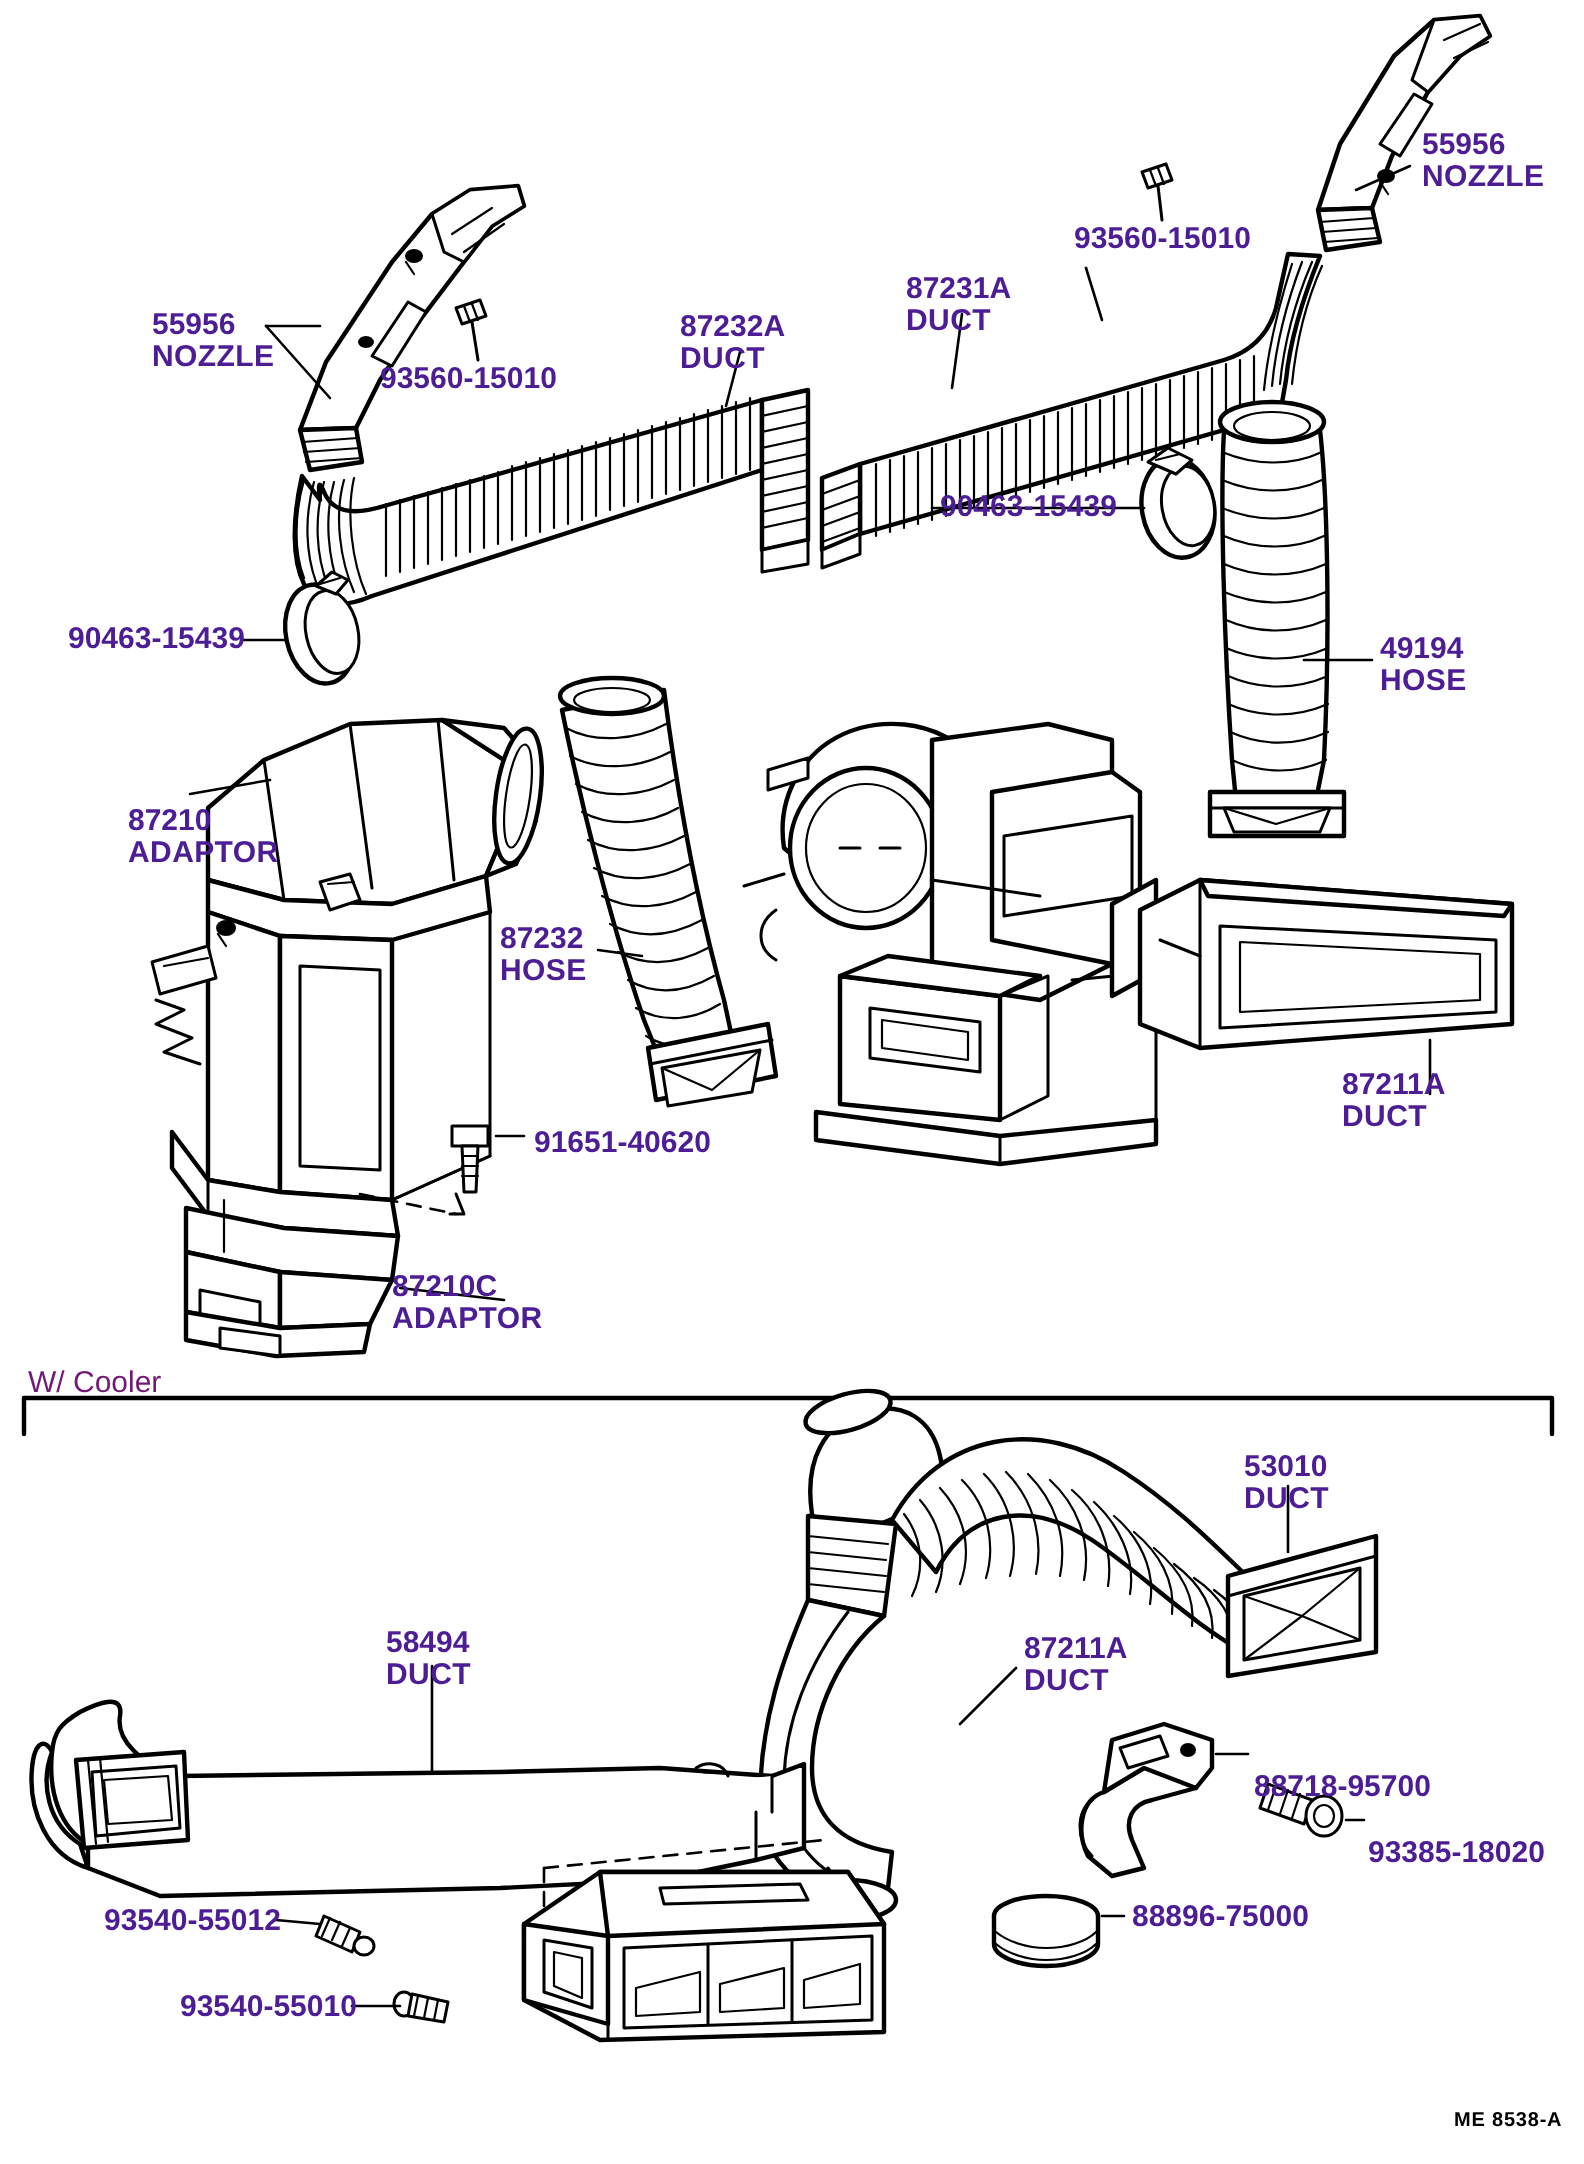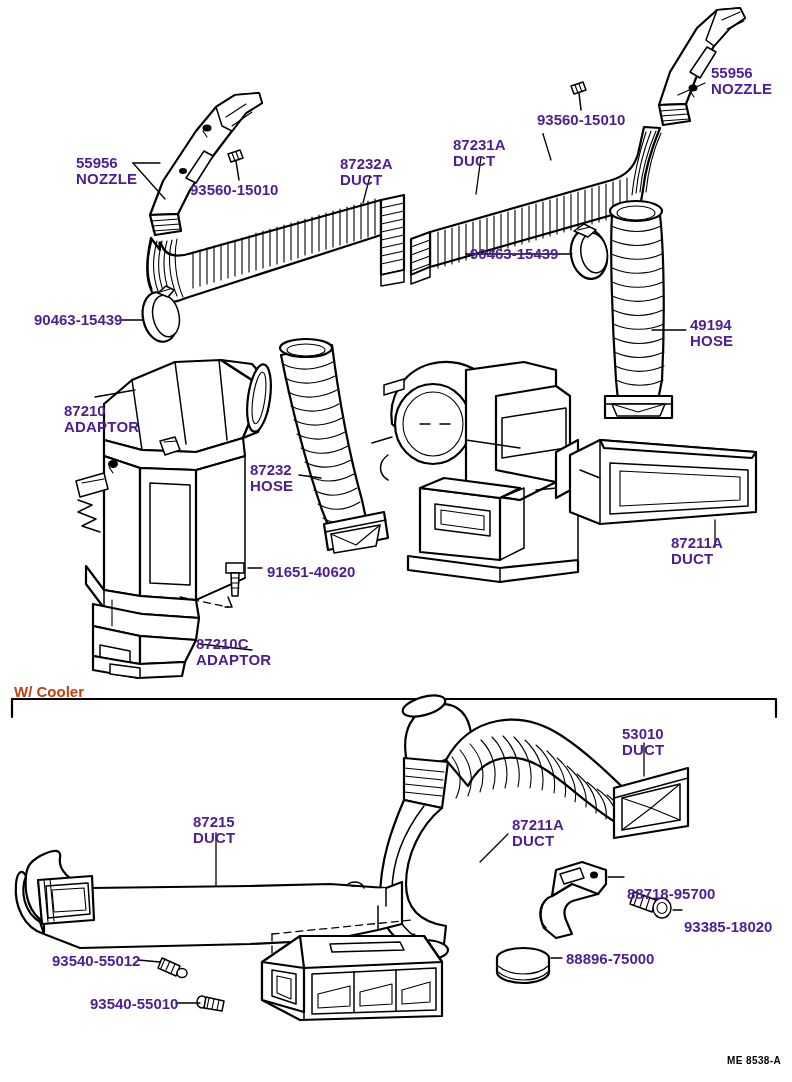--- a/index.html
+++ b/index.html
@@ -33,23 +33,23 @@
     font-family:"Liberation Sans", sans-serif;
     font-weight:bold;
     font-size:10px;
     color:#000;
     letter-spacing:0.4px;
     white-space:nowrap;
   }
   .section-title{
     position:absolute;
     font-family:"Liberation Sans", sans-serif;
-    font-weight:bold;
+    font-weight:normal;
     font-size:15px;
-    color:#c2410c;
+    color:#701a75;
     white-space:nowrap;
     letter-spacing:0px;
   }
 </style>
 </head>
 <body>
 
 <div id="sheet">
 
   <svg id="art" viewBox="0 0 792 1082" xmlns="http://www.w3.org/2000/svg">
@@ -592,21 +592,21 @@
     <span class="pn">87211A</span>
     <span class="nm">DUCT</span>
   </div>
 
   <div class="lbl" style="left:622px; top:726px;">
     <span class="pn">53010</span>
     <span class="nm">DUCT</span>
   </div>
 
   <div class="lbl" style="left:193px; top:814px;">
-    <span class="pn">87215</span>
+    <span class="pn">58494</span>
     <span class="nm">DUCT</span>
   </div>
 
   <div class="lbl" style="left:512px; top:817px;">
     <span class="pn">87211A</span>
     <span class="nm">DUCT</span>
   </div>
 
   <div class="lbl" style="left:627px; top:886px;">
     <span class="pn">88718-95700</span>

